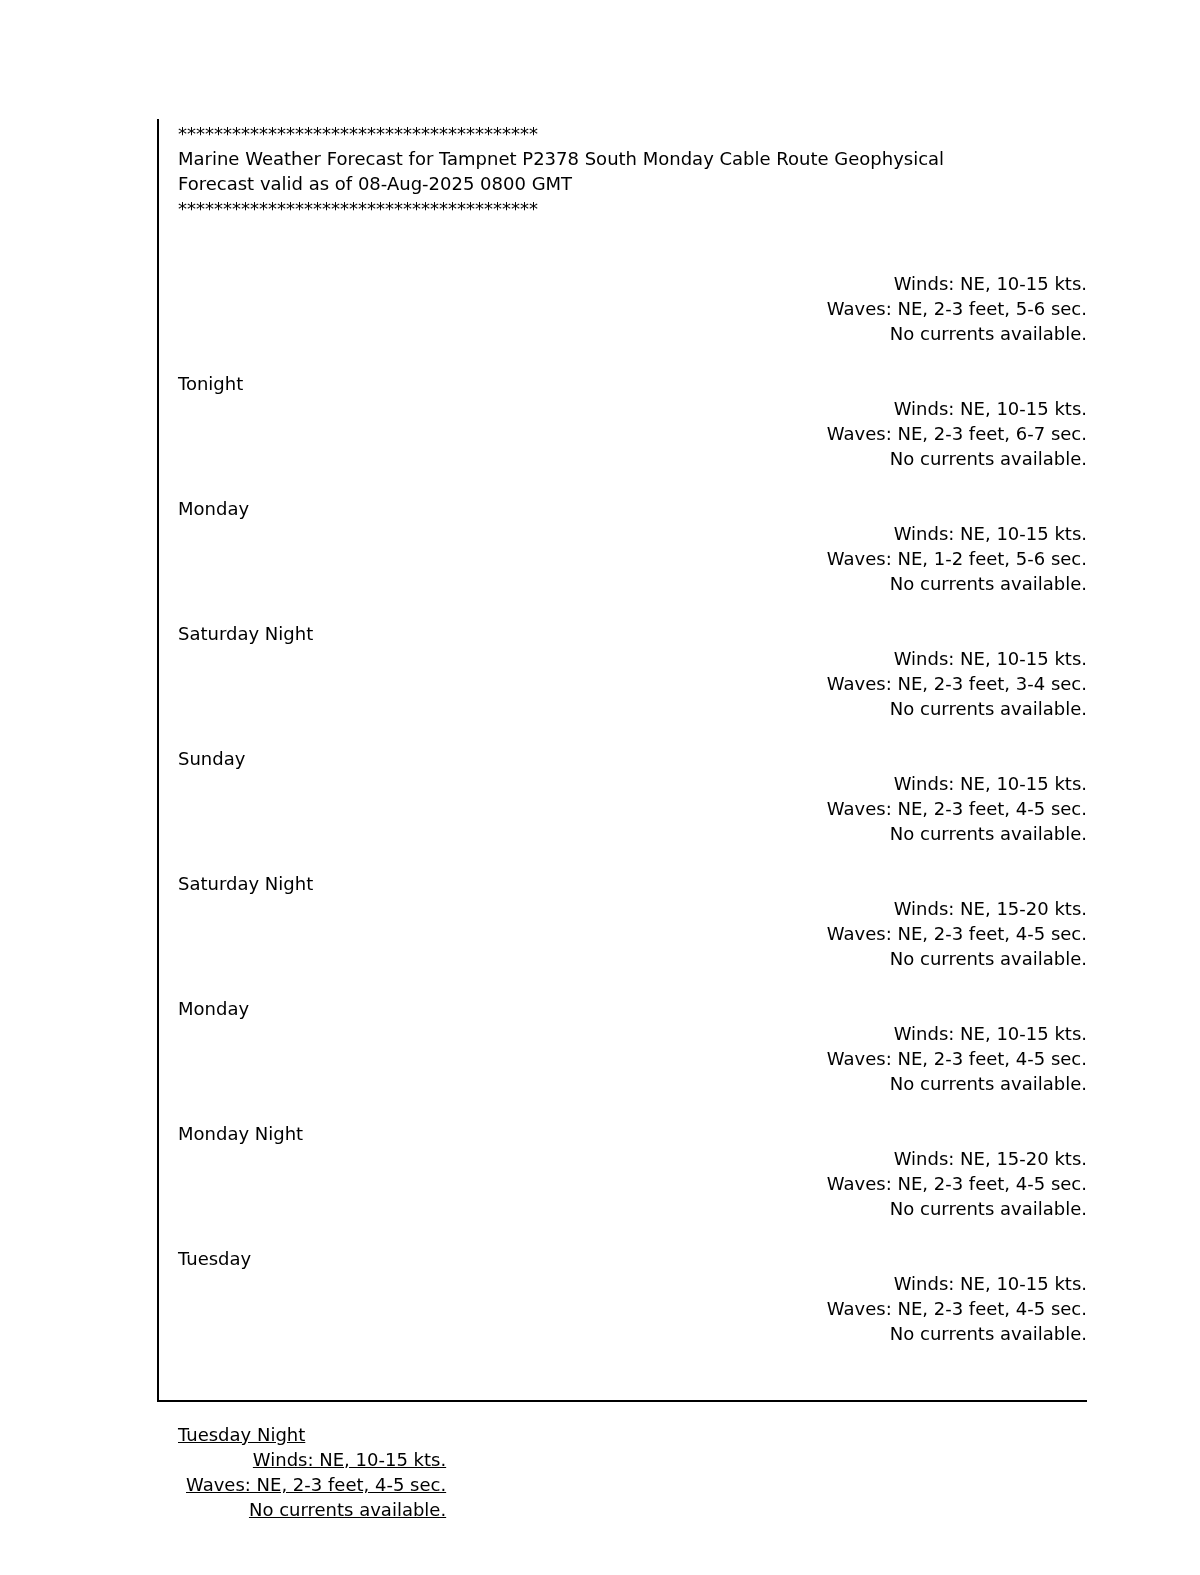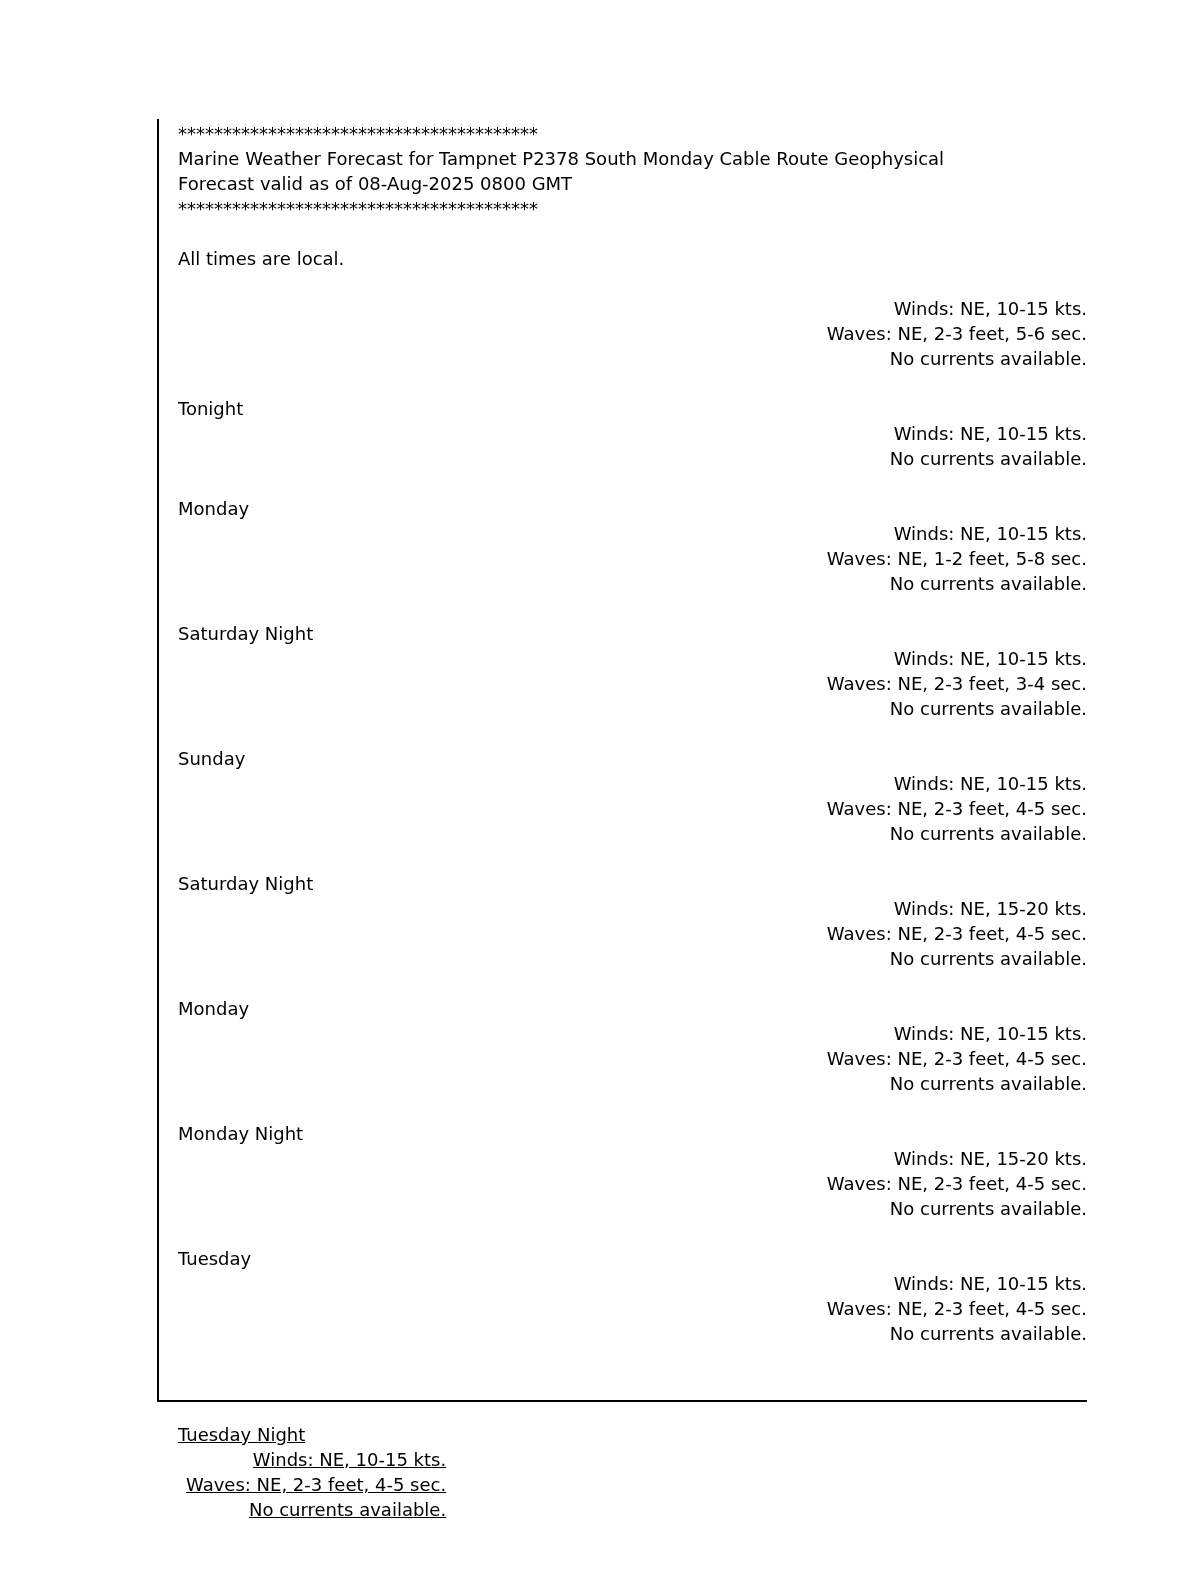--- a/index.html
+++ b/index.html
@@ -55,41 +55,41 @@
 <div class="page">
 
   <div class="forecast-box">
 
     <div class="line">****************************************</div>
     <div class="line">Marine Weather Forecast for Tampnet P2378 South Monday Cable Route Geophysical</div>
     <div class="line">Forecast valid as of 08-Aug-2025 0800 GMT</div>
     <div class="line">****************************************</div>
 
     <div class="blank"></div>
-    <div class="line">All times are local.</div>
     <div class="blank"></div>
 
     <section>
       <div class="line detail">Winds: NE, 10-15 kts.</div>
       <div class="line detail">Waves: NE, 2-3 feet, 5-6 sec.</div>
       <div class="line detail">No currents available.</div>
     </section>
     <div class="blank"></div>
 
     <section>
       <div class="line">Tonight</div>
       <div class="line detail">Winds: NE, 10-15 kts.</div>
+      <div class="line detail">Waves: NE, 2-3 feet, 6-7 sec.</div>
       <div class="line detail">No currents available.</div>
     </section>
     <div class="blank"></div>
 
     <section>
       <div class="line">Monday</div>
       <div class="line detail">Winds: NE, 10-15 kts.</div>
-      <div class="line detail">Waves: NE, 1-2 feet, 5-8 sec.</div>
+      <div class="line detail">Waves: NE, 1-2 feet, 5-6 sec.</div>
       <div class="line detail">No currents available.</div>
     </section>
     <div class="blank"></div>
 
     <section>
       <div class="line">Saturday Night</div>
       <div class="line detail">Winds: NE, 10-15 kts.</div>
       <div class="line detail">Waves: NE, 2-3 feet, 3-4 sec.</div>
       <div class="line detail">No currents available.</div>
     </section>

